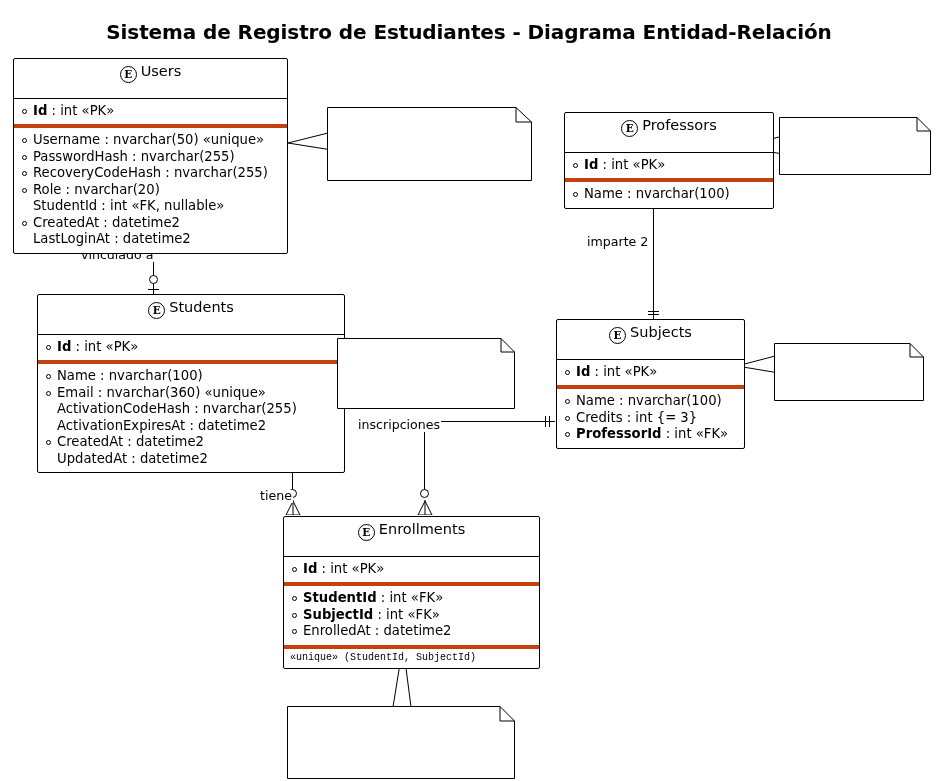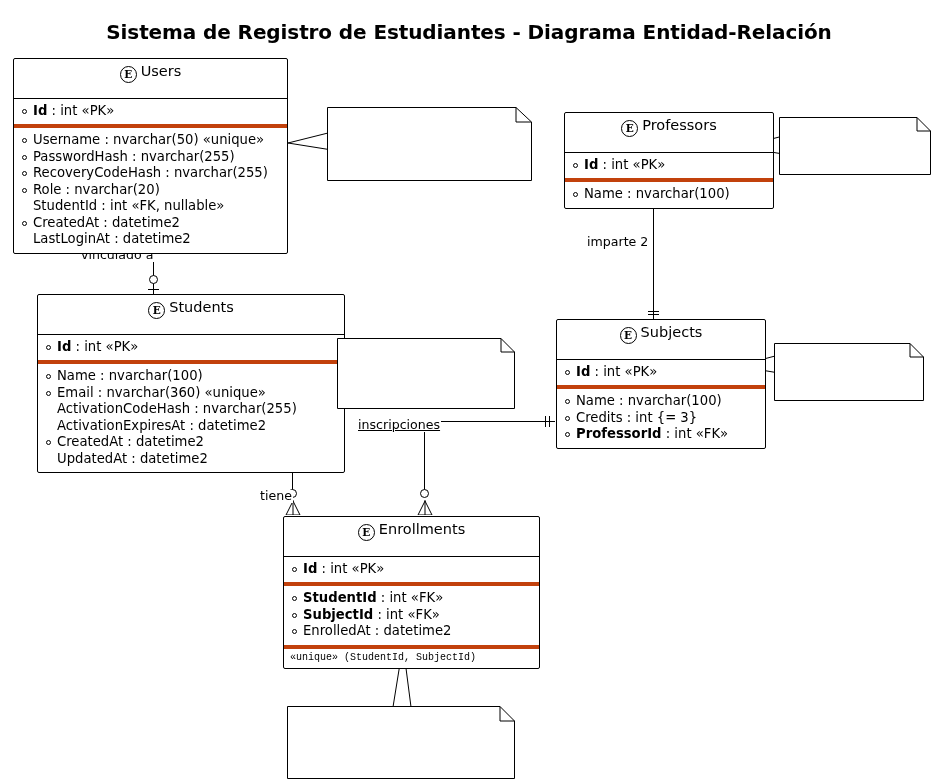--- a/index.html
+++ b/index.html
@@ -195,21 +195,21 @@
 
 <div class="hline" style="left:424px; top:421px; width:131px;"></div>
 <div class="vline" style="left:424px; top:421px; height:74px;"></div>
 <div class="tick" style="left:545px; top:416px; width:1px; height:11px;"></div>
 <div class="tick" style="left:549px; top:416px; width:1px; height:11px;"></div>
 <div class="zero-circle" style="left:420px; top:489px;"></div>
 <svg class="crow" width="22" height="16" style="left:414px; top:499px;" viewBox="0 0 22 16">
   <path d="M11 16 L4 16 M11 16 L11 1 M11 16 L18 16" stroke="#000" stroke-width="1" fill="none"></path>
   <path d="M4 16 L11 2 L18 16" stroke="#000" stroke-width="1" fill="none"></path>
 </svg>
-<div class="rel-label" style="left:357px; top:419px;text-decoration:underline;">inscripciones</div>
+<div class="rel-label" style="left:357px; top:419px;">inscripciones</div>
 
 <svg class="wedge" width="46" height="26" style="left:287px; top:130px;" viewBox="0 0 46 26">
   <path d="M1 13 L45 2 L45 20 Z" stroke="#000" stroke-width="1" fill="#fff"></path>
 </svg>
 <svg class="wedge" width="44" height="26" style="left:740px; top:134px;" viewBox="0 0 44 26">
   <path d="M1 13 L43 2 L43 20 Z" stroke="#000" stroke-width="1" fill="#fff"></path>
 </svg>
 <svg class="wedge" width="44" height="26" style="left:298px; top:353px;" viewBox="0 0 44 26">
   <path d="M1 13 L43 2 L43 20 Z" stroke="#000" stroke-width="1" fill="#fff"></path>
 </svg>
@@ -260,21 +260,21 @@
     <span class="e-badge">E</span><span>Professors</span>
   </div>
   <div class="entity-section">
     <div class="attr vis"><b>Id</b><span> : int «PK»</span></div>
   </div>
   <div class="entity-section">
     <div class="attr vis">Name : nvarchar(100)</div>
   </div>
 </div>
 
-<div class="entity" style="left:556px; top:319px; width:210px;">
+<div class="entity" style="left:556px; top:319px; width:189px;">
   <div class="entity-header">
     <span class="e-badge">E</span><span>Subjects</span>
   </div>
   <div class="entity-section">
     <div class="attr vis"><b>Id</b><span> : int «PK»</span></div>
   </div>
   <div class="entity-section">
     <div class="attr vis">Name : nvarchar(100)</div>
     <div class="attr vis">Credits : int {= 3}</div>
     <div class="attr vis"><b>ProfessorId</b><span> : int «FK»</span></div>

